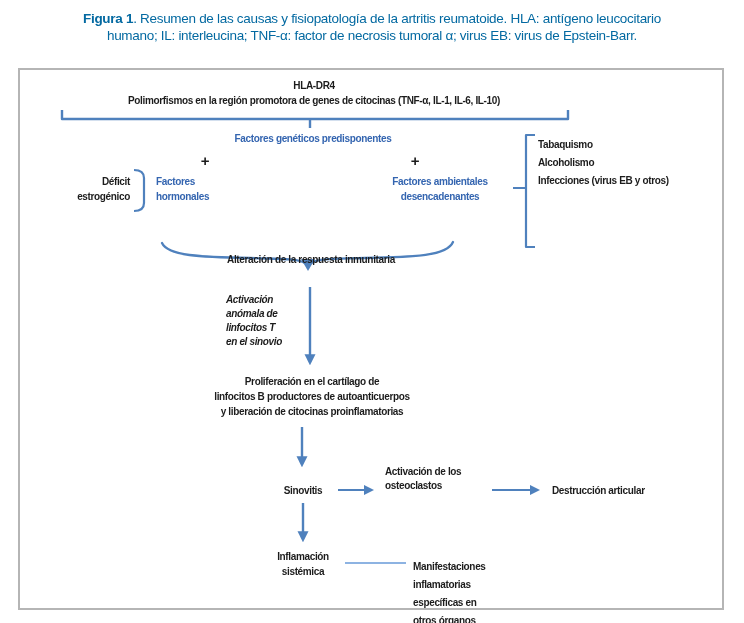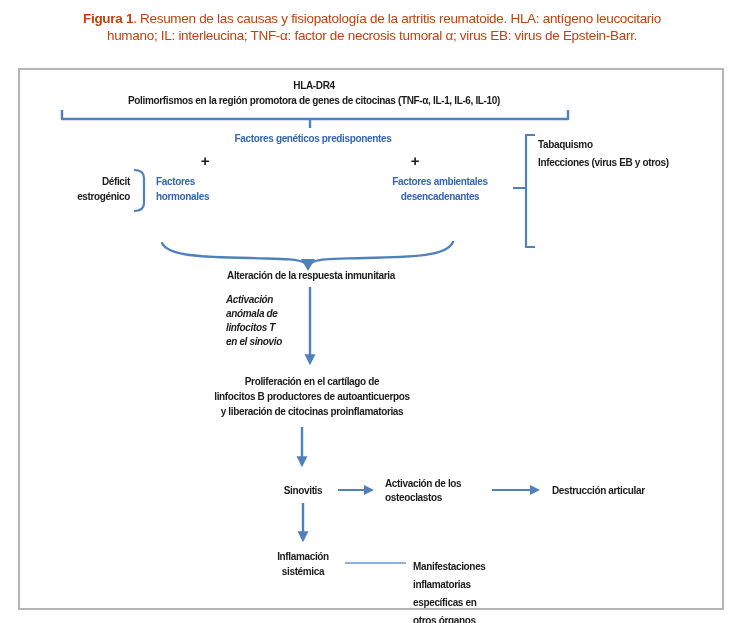--- a/index.html
+++ b/index.html
@@ -3,21 +3,21 @@
 <meta charset="utf-8">
 <style>
   html,body{margin:0;padding:0;}
   body{
     width:744px;height:623px;position:relative;background:#ffffff;
     font-family:"Liberation Sans", sans-serif;color:#1c1c1c;overflow:hidden;
   }
   .caption{
     position:absolute;top:10px;left:50%;transform:translateX(-50%);
     width:606px;text-align:center;font-size:13.5px;line-height:17px;
-    letter-spacing:-0.3px;color:#c2410c;
+    letter-spacing:-0.3px;color:#0369a1;
   }
   .caption b{font-weight:700;}
   .frame{
     position:absolute;left:18px;top:68px;width:702px;height:538px;
     border:2px solid #b5b5b5;background:#ffffff;
   }
   .t{position:absolute;font-weight:700;font-size:10px;line-height:15px;letter-spacing:-0.35px;white-space:nowrap;}
   .center{transform:translateX(-50%);text-align:center;}
   .blue{color:#3465b0;}
   .italic{font-style:italic;font-weight:700;line-height:14px;}
@@ -80,40 +80,41 @@
   <div>hormonales</div>
 </div>
 
 <div class="t center blue" style="left:440px;top:174px;">
   <div>Factores ambientales</div>
   <div>desencadenantes</div>
 </div>
 
 <div class="t" style="left:538px;top:136px;line-height:18px;">
   <div>Tabaquismo</div>
+  <div>Alcoholismo</div>
   <div>Infecciones (virus EB y otros)</div>
 </div>
 
-<div class="t center" style="left:311px;top:268px;">Alteración de la respuesta inmunitaria</div>
+<div class="t center" style="left:311px;top:252px;">Alteración de la respuesta inmunitaria</div>
 
 <div class="t italic" style="left:226px;top:293px;">
   <div>Activación</div>
   <div>anómala de</div>
   <div>linfocitos T</div>
   <div>en el sinovio</div>
 </div>
 
 <div class="t center" style="left:312px;top:374px;">
   <div>Proliferación en el cartílago de</div>
   <div>linfocitos B productores de autoanticuerpos</div>
   <div>y liberación de citocinas proinflamatorias</div>
 </div>
 
 <div class="t center" style="left:303px;top:483px;">Sinovitis</div>
-<div class="t" style="left:385px;top:477px;line-height:14px;">
+<div class="t" style="left:385px;top:465px;line-height:14px;">
   <div>Activación de los</div>
   <div>osteoclastos</div>
 </div>
 <div class="t" style="left:552px;top:483px;">Destrucción articular</div>
 
 <div class="t center" style="left:303px;top:549px;">
   <div>Inflamación</div>
   <div>sistémica</div>
 </div>
 <div class="t" style="left:413px;top:540px;line-height:18px;margin-top:18px;">

